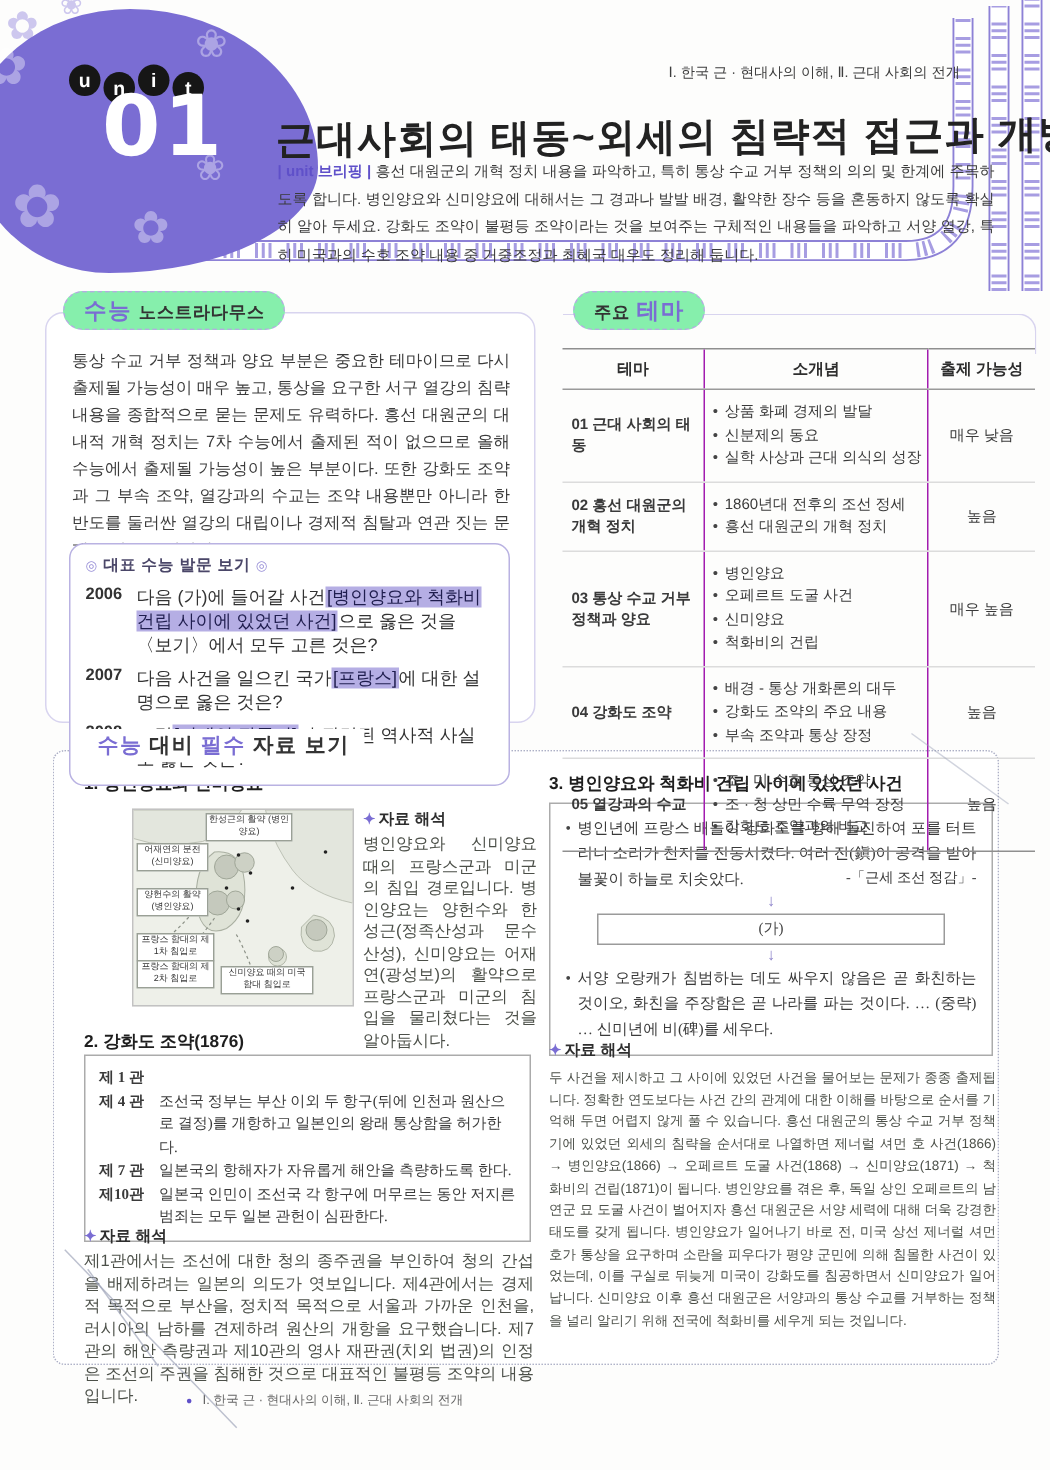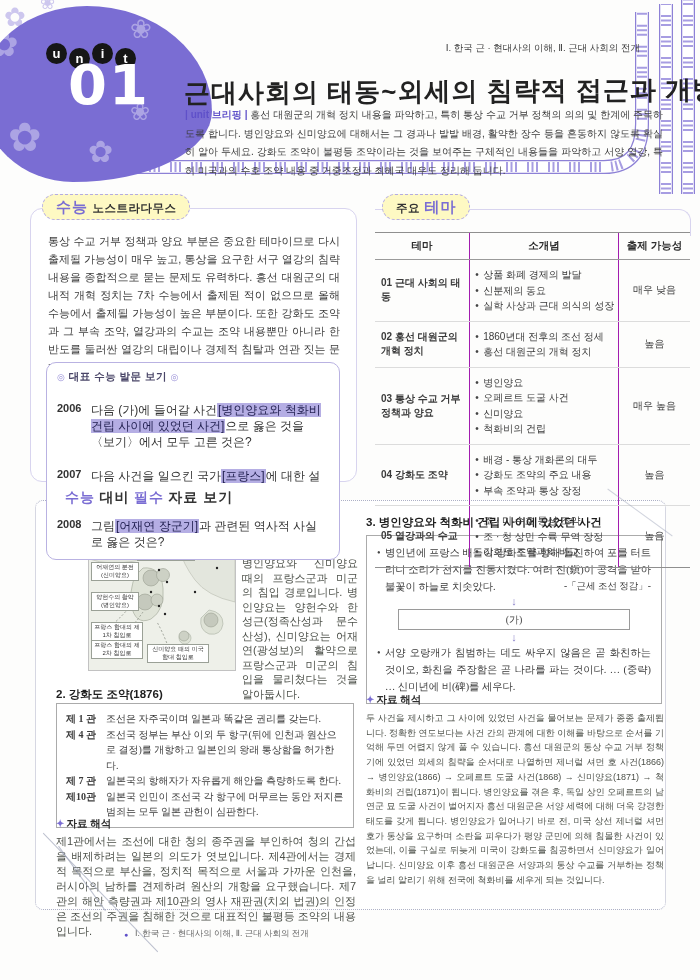--- a/index.html
+++ b/index.html
@@ -29,35 +29,35 @@
         letter-spacing:1px;transform:rotate(-.4deg);z-index:3;white-space:nowrap;}
   .briefing{position:absolute;left:185px;top:106px;width:478px;font-size:10px;line-height:18.5px;
         text-align:justify;color:#3a3a3a;z-index:3;}
   .briefing b{color:var(--accent-deep);}
   .washi{position:absolute;left:0;top:0;z-index:1;pointer-events:none;}
   .wo{stroke:#8d81d6;stroke-width:14;fill:none;}
   .ww{stroke:#ffffff;stroke-width:11.5;fill:none;}
   .wh{stroke:#a79de2;stroke-width:10;fill:none;stroke-dasharray:2 2.5 2 2.5 2 10;}
 
   
-  .bubble{position:absolute;background:#fef9c3;border:1px dashed #b4ace0;border-radius:16px;
+  .bubble{position:absolute;background:#86efac;border:1px dashed #b4ace0;border-radius:16px;
         padding:3px 13px 2px;z-index:5;white-space:nowrap;}
   .bubble .big{font-size:15px;font-weight:700;color:var(--accent);letter-spacing:1px;}
   .bubble .sm{font-size:11.5px;font-weight:700;color:#333;letter-spacing:.5px;}
 
   
   .nostra-panel{position:absolute;left:30px;top:208px;width:325px;height:272px;
         border:1px solid #d8d4ef;border-radius:12px;background:#fff;}
   .nostra-body{position:absolute;left:48px;top:232px;width:292px;font-size:11px;line-height:18px;
         text-align:justify;color:#3c3c3c;z-index:4;}
   .q-box{position:absolute;left:46px;top:362px;width:294px;border:1px solid #b9b2e2;border-radius:10px;
         padding:7px 10px 9px;background:#fff;z-index:4;box-sizing:border-box;}
   .q-title{font-size:10.5px;font-weight:700;color:#4a4668;letter-spacing:.5px;}
   .q-title .ring{color:#9a91d8;font-size:9px;font-weight:400;}
-  .q-item{display:flex;margin-top:18px;}
+  .q-item{display:flex;margin-top:6px;}
   .q-year{width:34px;flex:none;font-weight:700;font-size:11px;color:#333;}
   .q-text{font-size:12px;line-height:16px;color:#333;}
   .hl{background:var(--highlight);color:#1f1d4e;padding:0 1px;}
 
   
   .themes-frame{position:absolute;left:375px;top:209px;width:315px;height:26px;
         border-top:1px solid #d8d4ef;border-right:1px solid #d8d4ef;border-radius:0 12px 0 0;z-index:4;}
   .themes-table{position:absolute;left:375px;top:232px;width:315px;border-collapse:collapse;font-size:10px;z-index:5;}
   .themes-table th{border-top:1.5px solid #8f8f8f;border-bottom:1px solid #9a9a9a;padding:6px 3px;
         font-size:10.5px;color:#2e2e2e;}
@@ -292,21 +292,20 @@
     </div>
     <div class="abs" style="left:206px;top:38px;width:116px;">
       <div class="an-label"><span class="dm">✦</span><span>자료 해석</span></div>
       <div class="an-body" style="font-size:11px;line-height:14.5px;margin-top:3px;">병인양요와 신미양요 때의 프랑스군과 미군의 침입 경로입니다. 병인양요는 양헌수와 한성근(정족산성과 문수산성), 신미양요는 어재연(광성보)의 활약으로 프랑스군과 미군의 침입을 물리쳤다는 것을 알아둡시다.</div>
     </div>
 
     <div class="sec-h" style="left:20px;top:186px;">2. 강화도 조약(1876)</div>
     <div class="treaty-box serif">
       <div class="article">
           <span class="no">제 1 관</span>
-          <span>조선은 자주국이며 일본과 똑같은 권리를 갖는다.</span>
         </div>
       <div class="article">
           <span class="no">제 4 관</span>
           <span>조선국 정부는 부산 이외 두 항구(뒤에 인천과 원산으로 결정)를 개항하고 일본인의 왕래 통상함을 허가한다.</span>
         </div>
       <div class="article">
           <span class="no">제 7 관</span>
           <span>일본국의 항해자가 자유롭게 해안을 측량하도록 한다.</span>
         </div>
       <div class="article">

